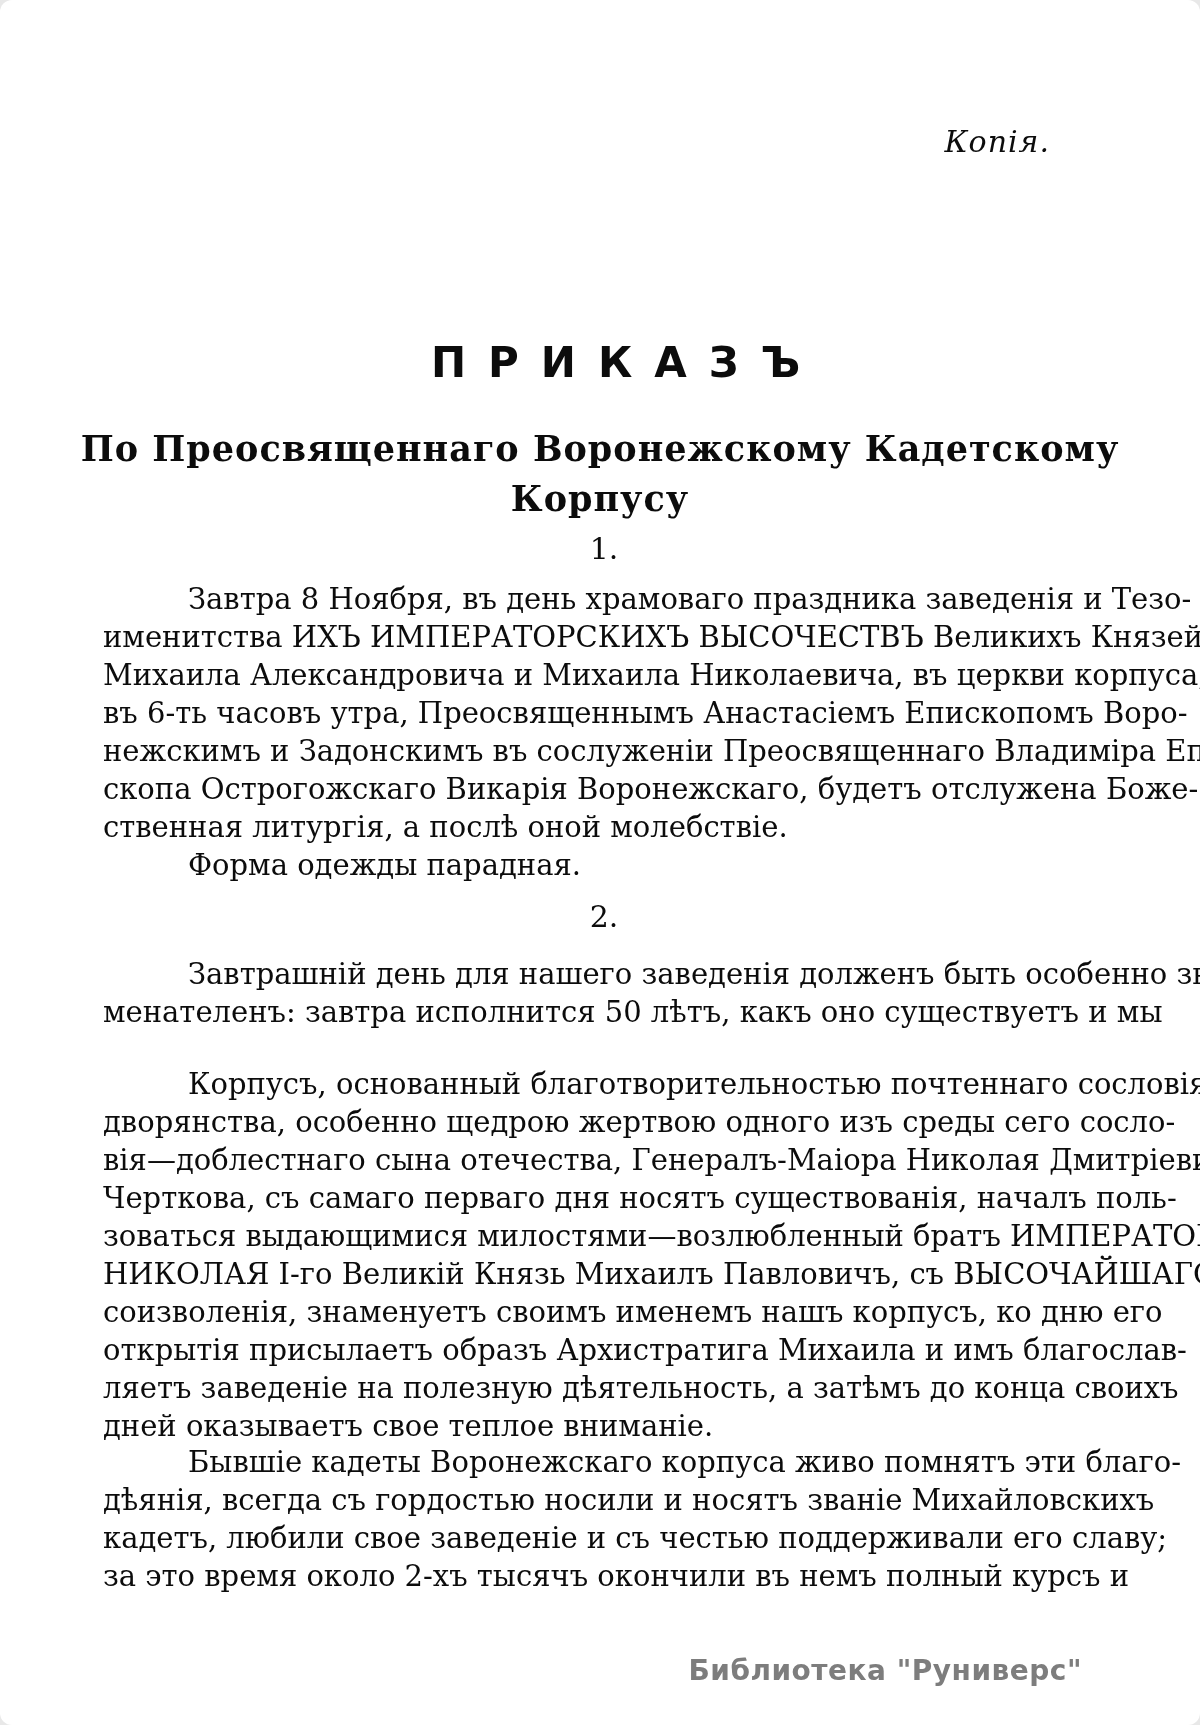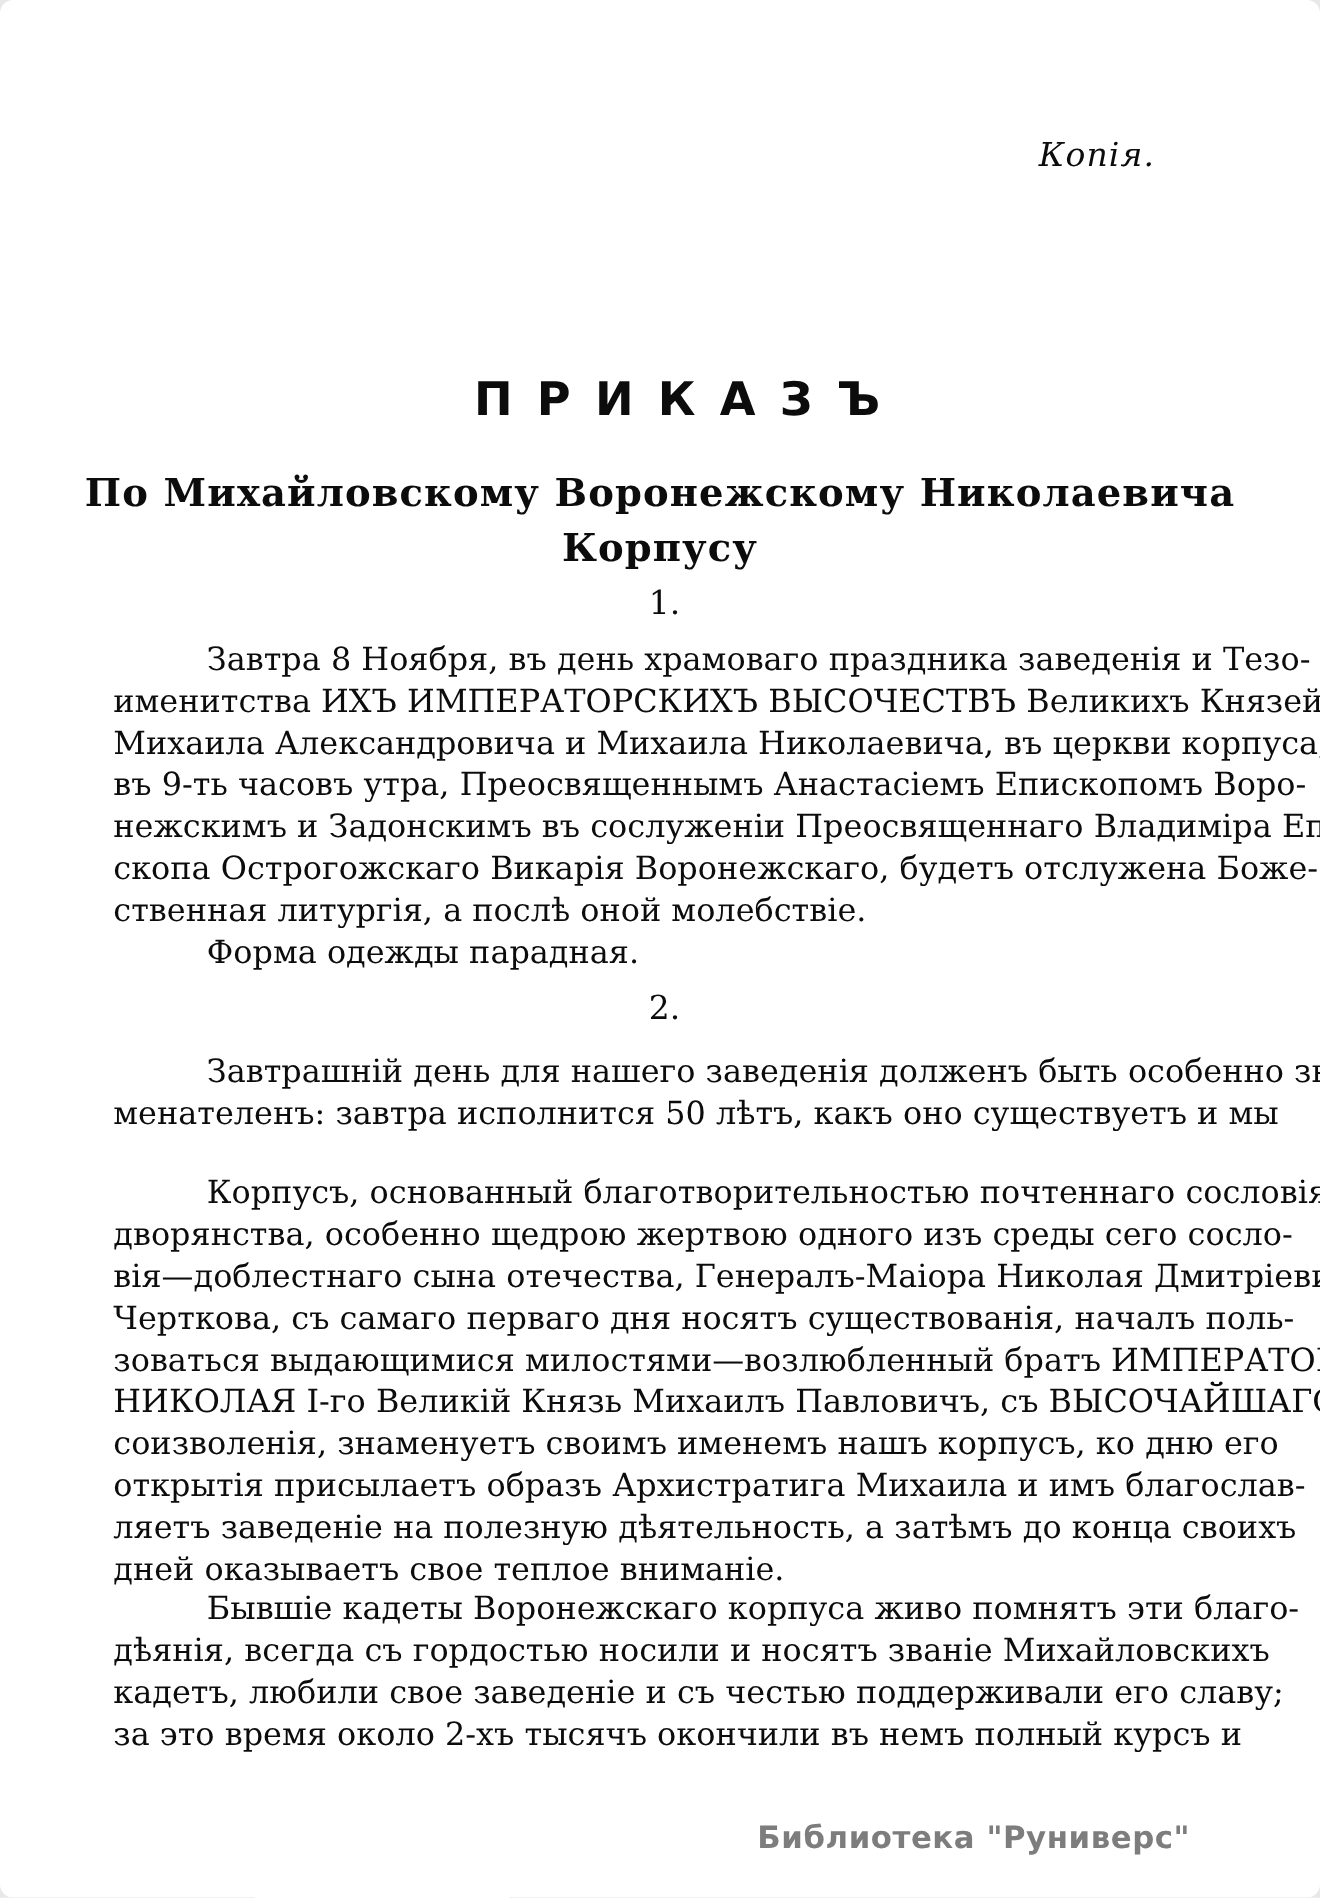--- a/index.html
+++ b/index.html
@@ -98,30 +98,30 @@
 </head>
 <body>
 
 <div class="page">
 
   <div class="abs copy-note">Копія.</div>
 
   <div class="abs doc-title">ПРИКАЗЪ</div>
 
   <div class="abs doc-subtitle">
-    <div>По Михайловскому Воронежскому Николаевича Корпусу</div>
+    <div>По Преосвященнаго Воронежскому Кадетскому Корпусу</div>
   </div>
 
   <div class="abs section-number sec-1">1.</div>
 
   <div class="abs para p-1">
     <div class="tline indent">Завтра 8 Ноября, въ день храмоваго праздника заведенія и Тезо-</div>
     <div class="tline">именитства ИХЪ ИМПЕРАТОРСКИХЪ ВЫСОЧЕСТВЪ Великихъ Князей</div>
     <div class="tline">Михаила Александровича и Михаила Николаевича, въ церкви корпуса,</div>
-    <div class="tline">въ 9-ть часовъ утра, Преосвященнымъ Анастасіемъ Епископомъ Воро-</div>
+    <div class="tline">въ 6-ть часовъ утра, Преосвященнымъ Анастасіемъ Епископомъ Воро-</div>
     <div class="tline">нежскимъ и Задонскимъ въ сослуженіи Преосвященнаго Владиміра Епи-</div>
     <div class="tline">скопа Острогожскаго Викарія Воронежскаго, будетъ отслужена Боже-</div>
     <div class="tline left">ственная литургія, а послѣ оной молебствіе.</div>
   </div>
 
   <div class="abs para p-forma">
     <div class="tline left indent">Форма одежды парадная.</div>
   </div>
 
   <div class="abs section-number sec-2">2.</div>

